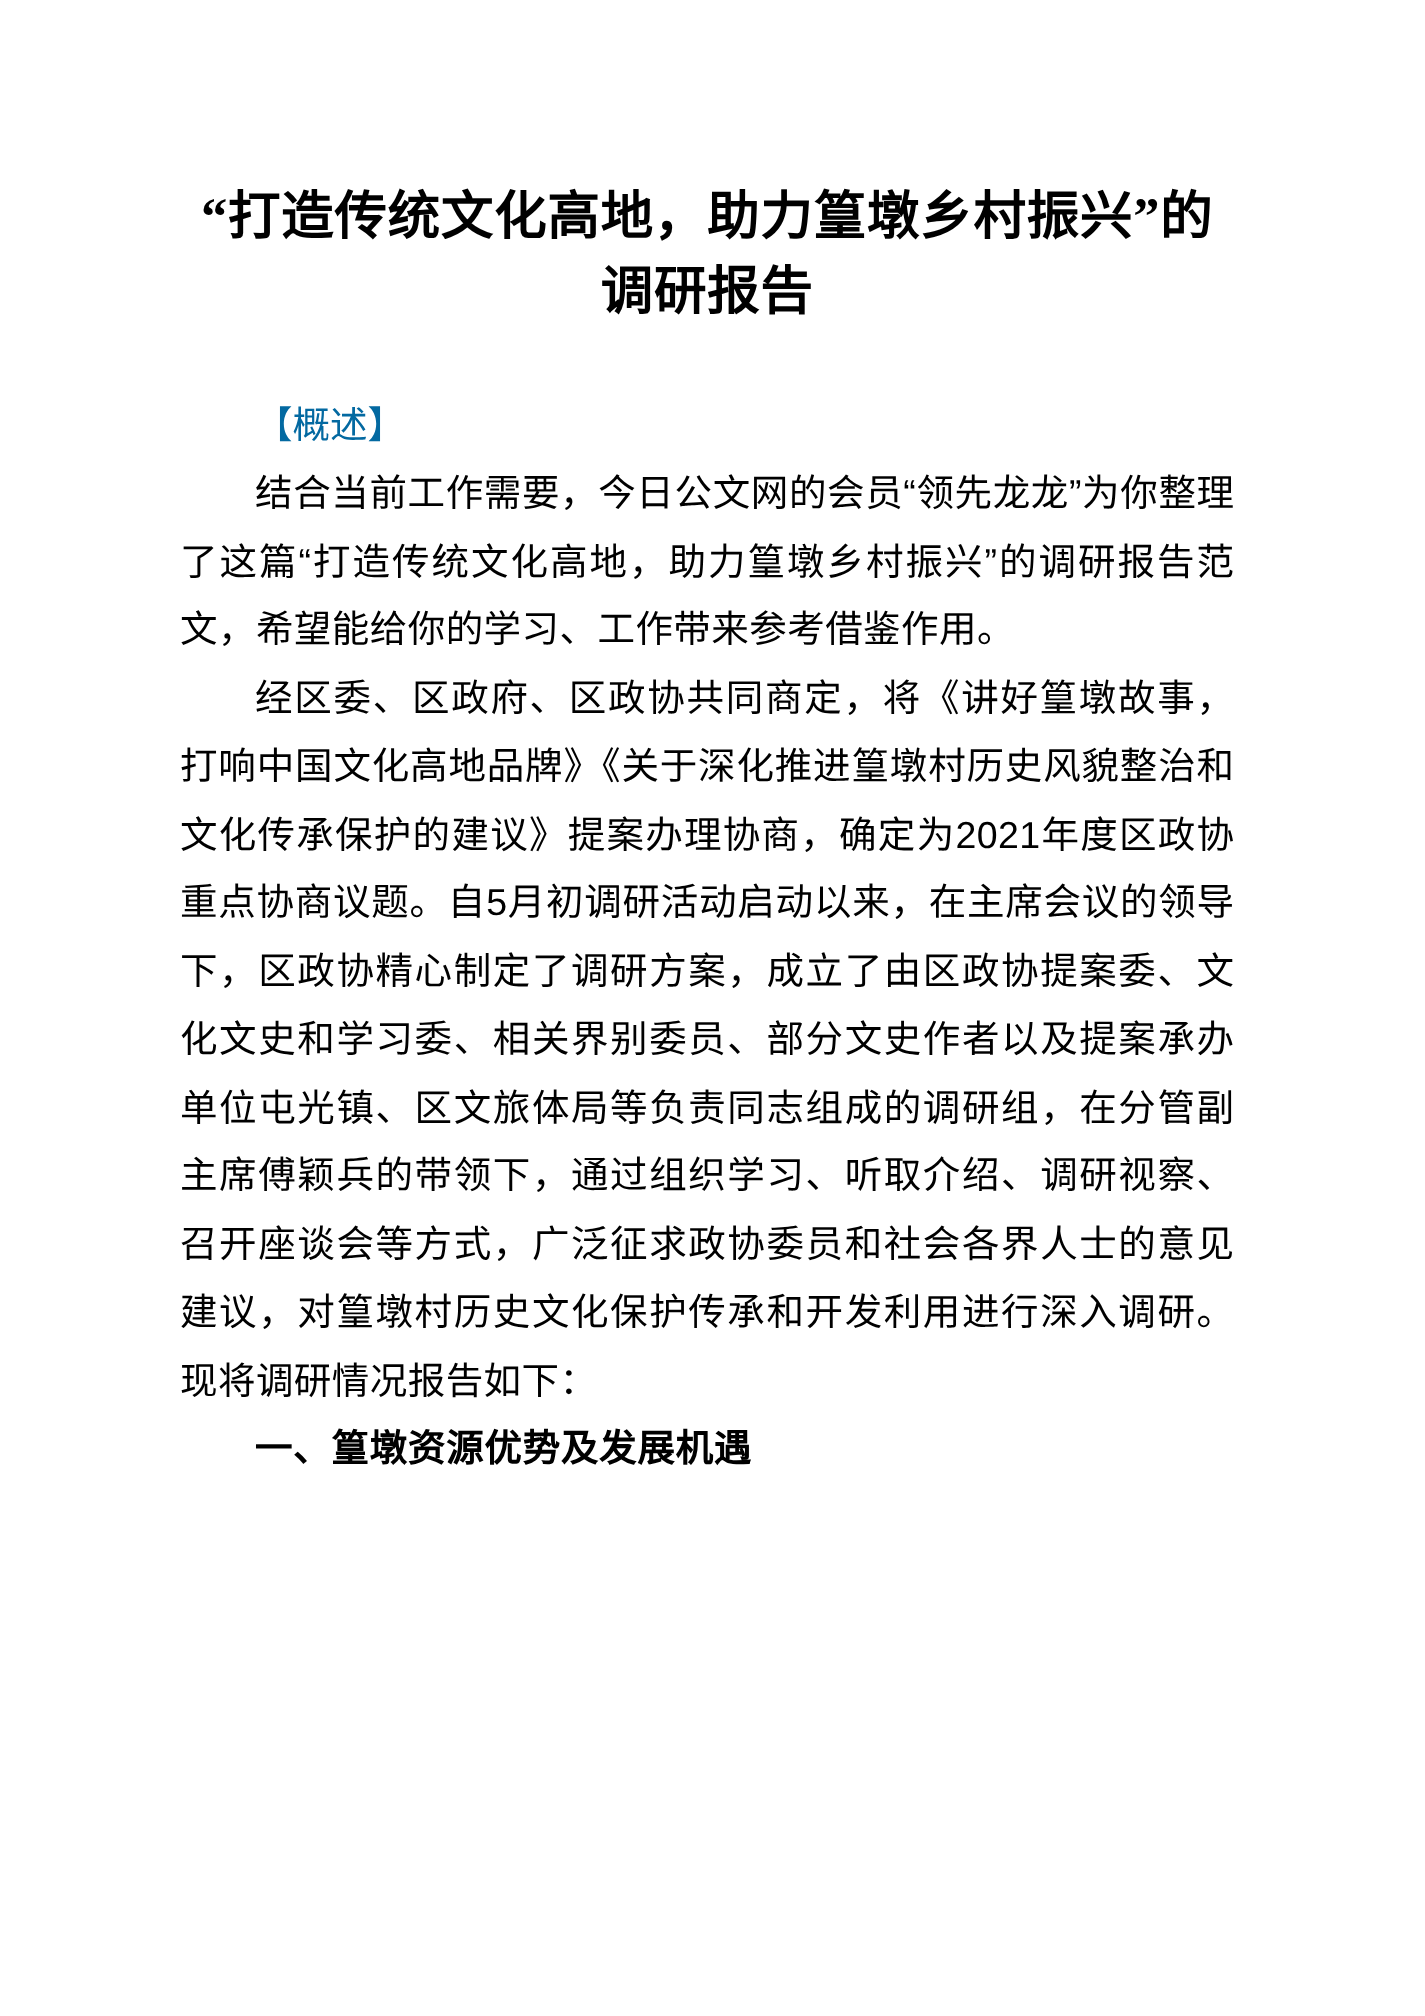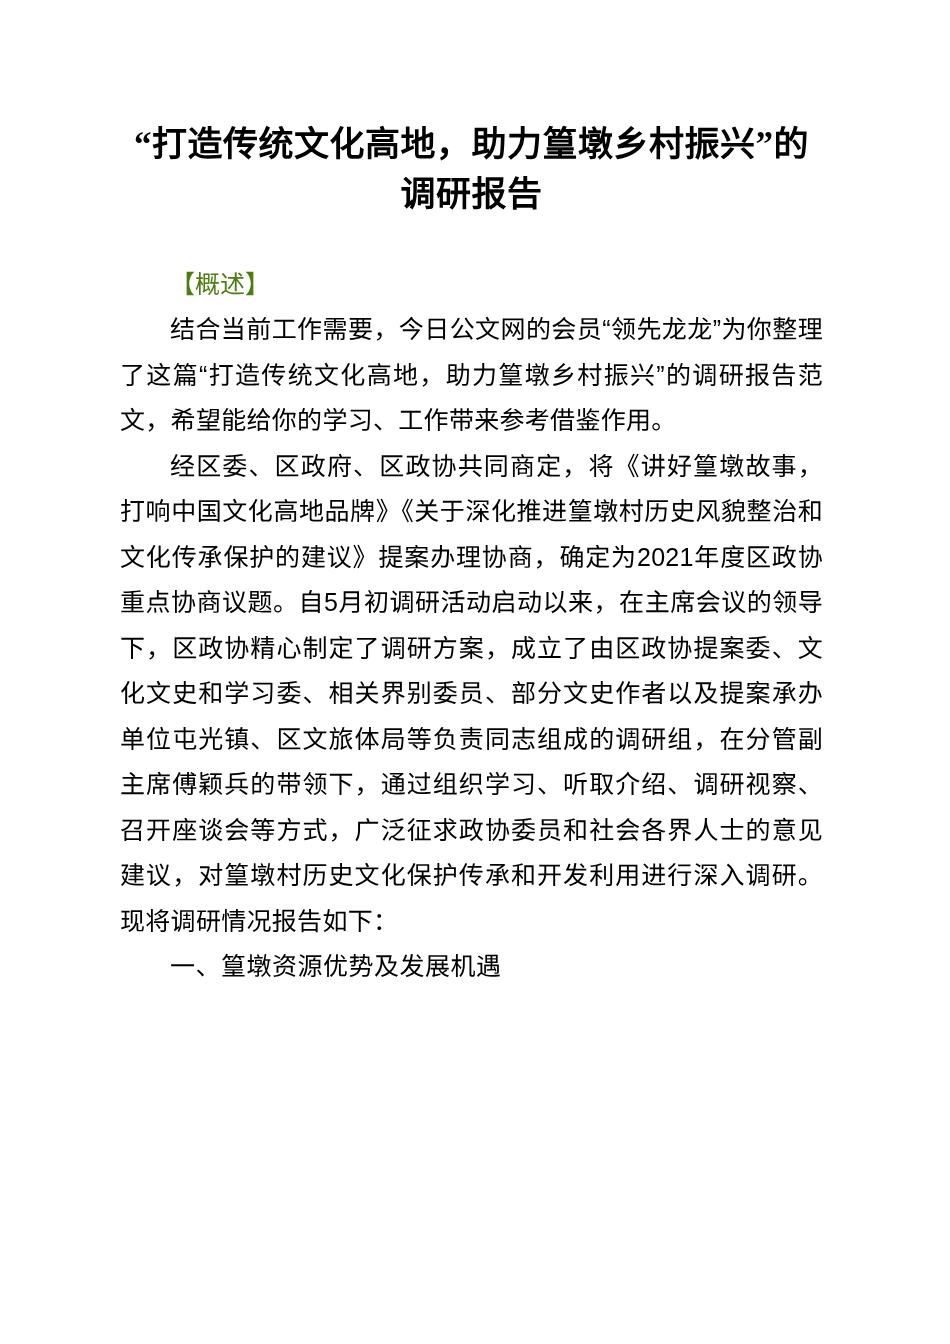--- a/index.html
+++ b/index.html
@@ -31,38 +31,38 @@
     text-align: center;
     color: #000000;
     margin: 0;
     padding-top: 120px;
     letter-spacing: 0.5px;
   }
   .section-label {
     font-family: "Liberation Serif", "DejaVu Serif", serif;
     font-size: 25px;
     line-height: 45px;
-    color: #4d7c0f;
+    color: #0369a1;
     margin: 0;
     text-indent: 50px;
   }
   .body-para {
     font-family: Liberation Sans, sans-serif;
     font-size: 25px;
     line-height: 45.5px;
     color: #000000;
     margin: 0;
     text-indent: 50px;
     text-align: justify;
     text-justify: inter-character;
     letter-spacing: 0.3px;
   }
   .sub-heading {
     font-family: "Liberation Sans", "DejaVu Sans", sans-serif;
-    font-weight: normal;
+    font-weight: bold;
     font-size: 25px;
     line-height: 45.5px;
     color: #000000;
     margin: 0;
     text-indent: 50px;
     letter-spacing: 0.5px;
   }
   .gap-overview { height: 42px; }
 </style>
 </head>

